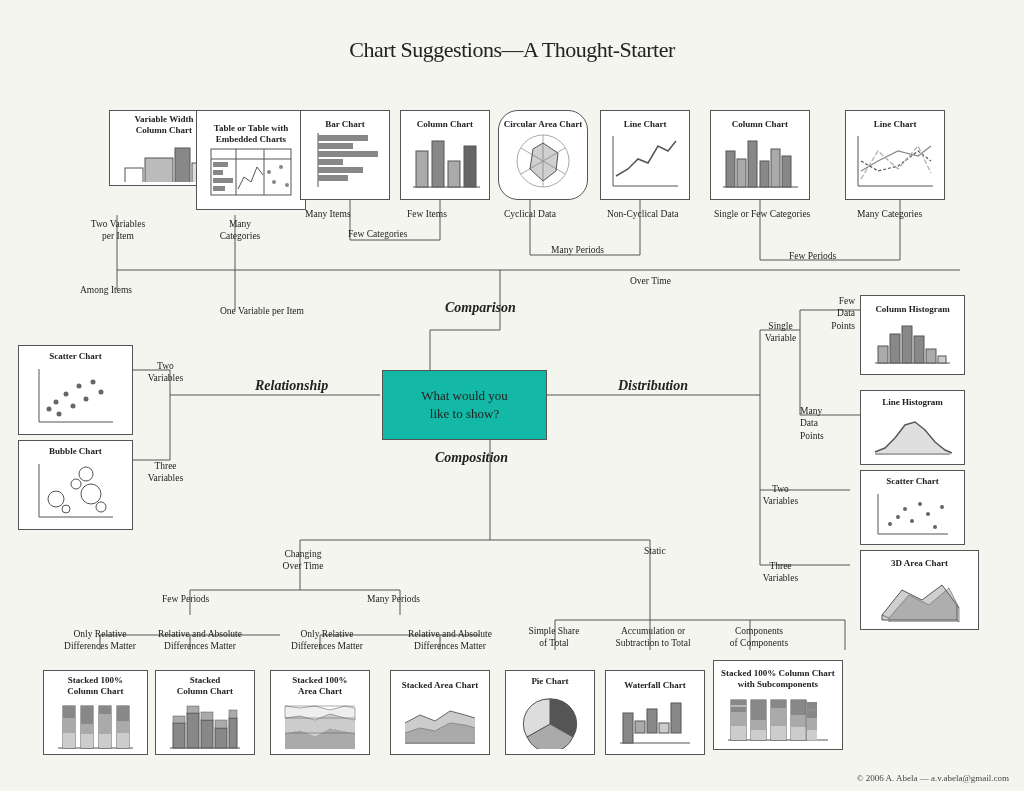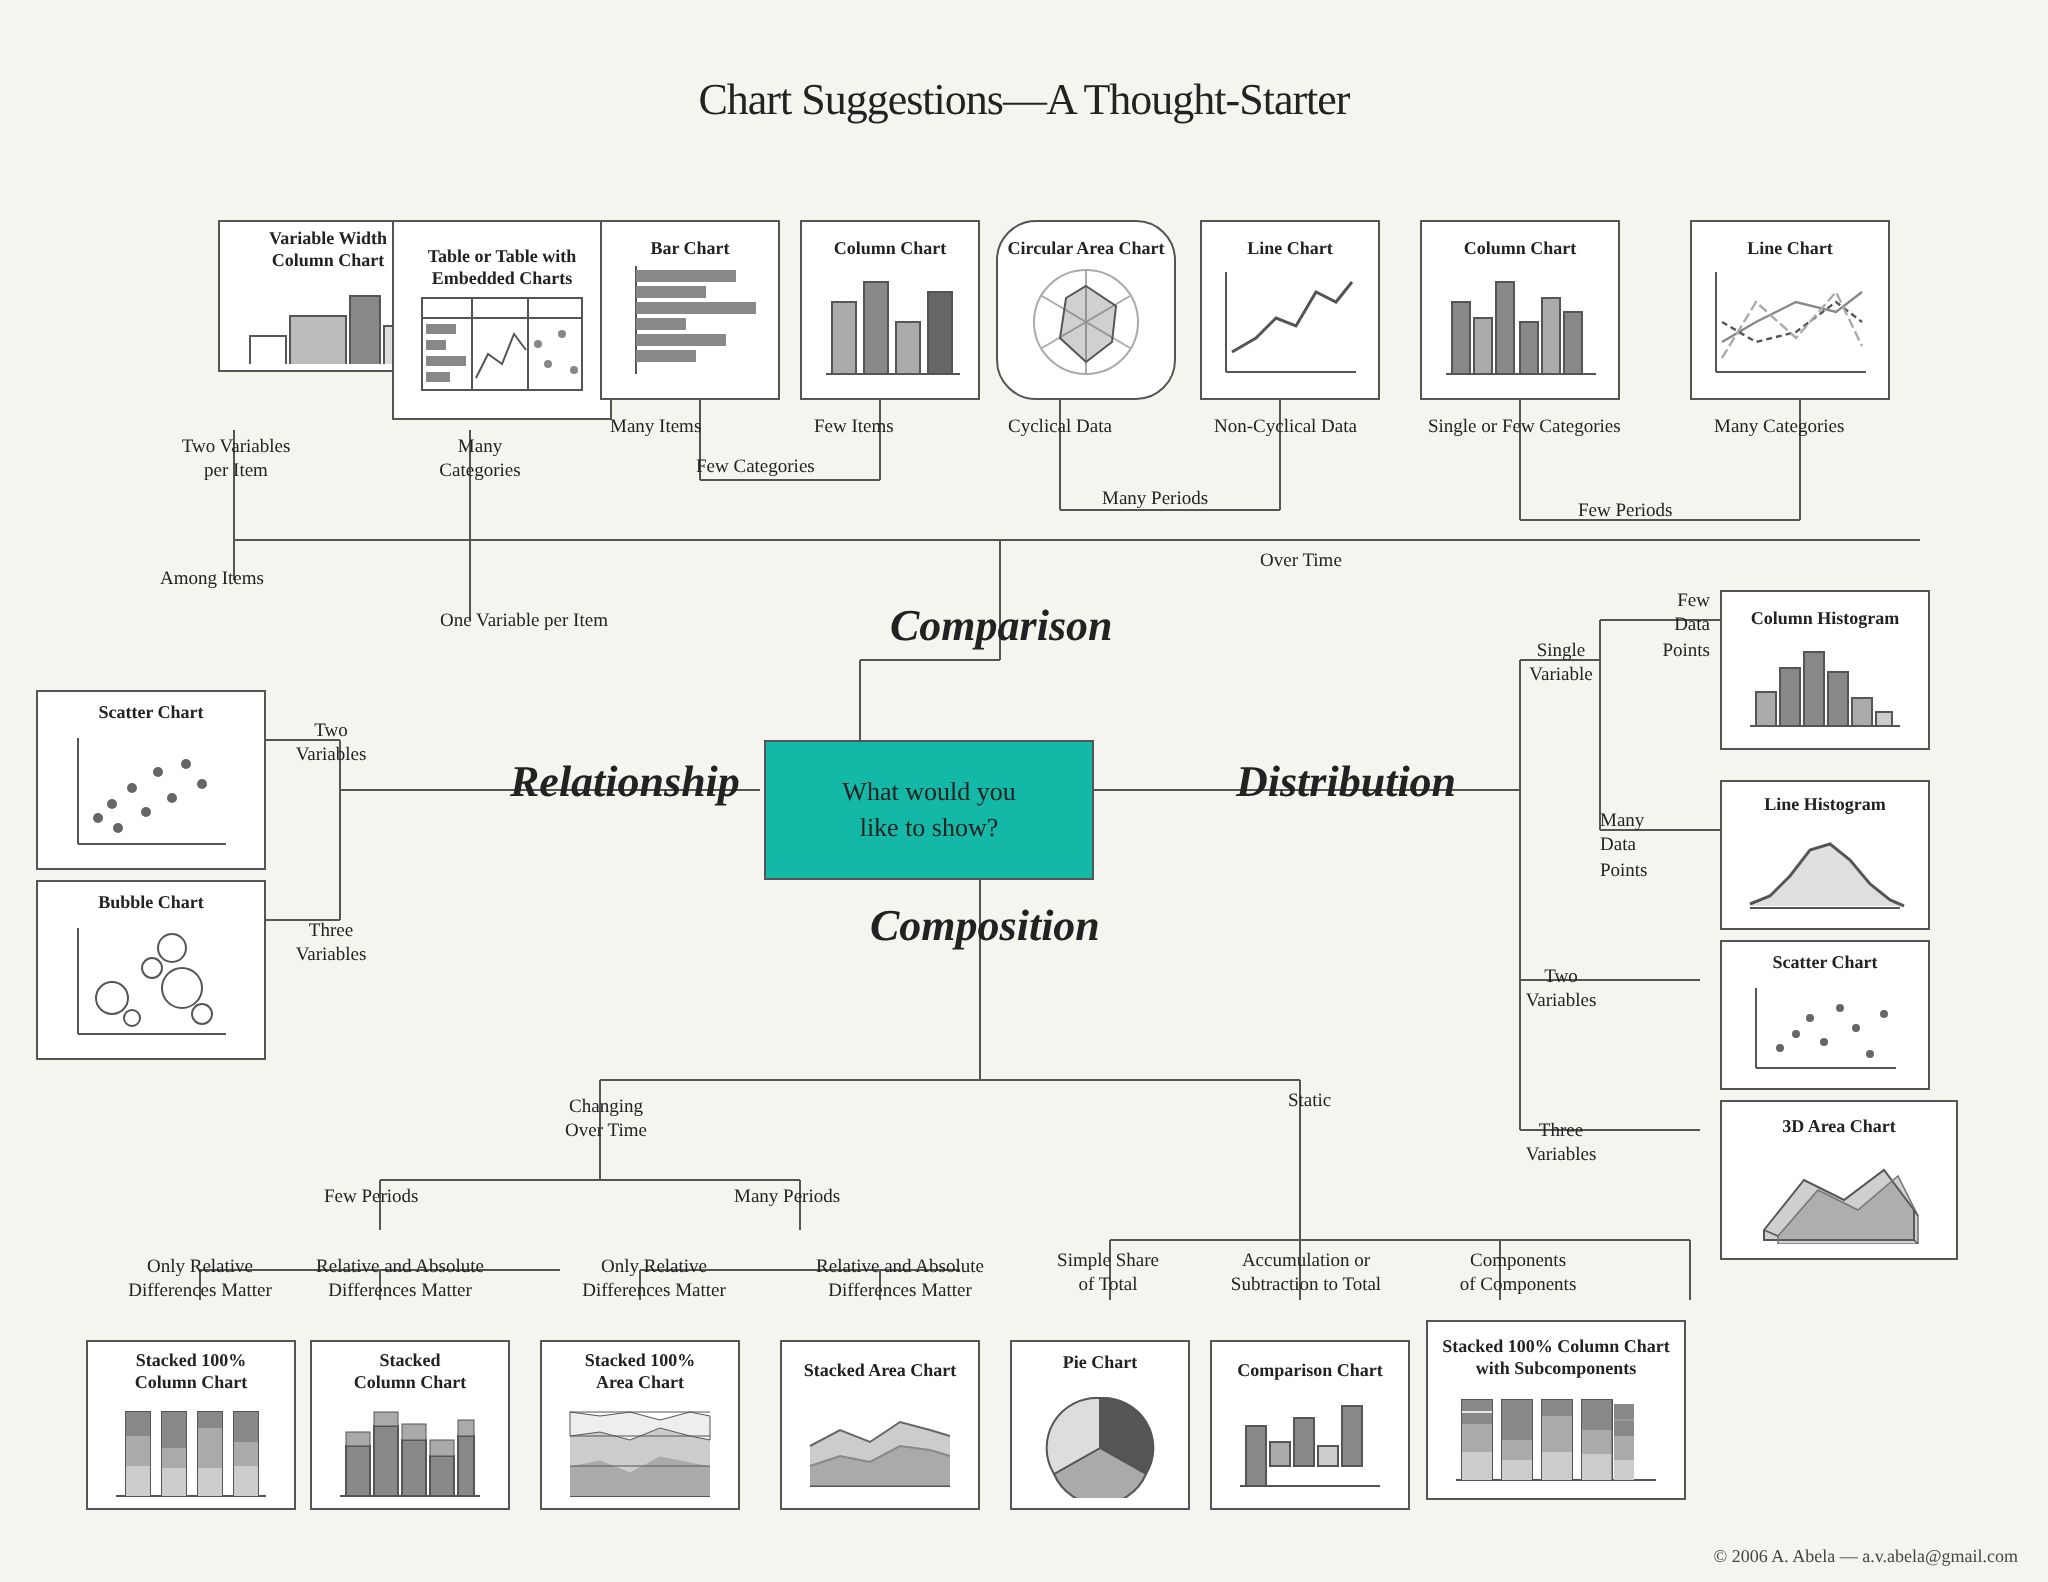--- a/index.html
+++ b/index.html
@@ -54,21 +54,21 @@
     
     .label {
       position: absolute;
       font-size: 9.5px;
       text-align: center;
       line-height: 1.3;
     }
     
     .section-label {
       position: absolute;
-      font-size: 22px;
+      font-size: 14px;
       font-style: italic;
       font-weight: bold;
       font-family: 'Georgia', serif;
     }
     
     .center-box {
       position: absolute;
       border: 1px solid #555;
       background: #14b8a6;
       display: flex;
@@ -484,21 +484,21 @@
     <svg width="70" height="60">
       <circle cx="35" cy="35" r="25" fill="#ddd" stroke="#555" stroke-width="1"></circle>
 
       <path d="M35,35 L35,10 A25,25 0 0,1 58,48 Z" fill="#555" stroke="#555" stroke-width="1"></path>
       <path d="M35,35 L58,48 A25,25 0 0,1 12,48 Z" fill="#aaa" stroke="#555" stroke-width="1"></path>
       <path d="M35,35 L12,48 A25,25 0 0,1 35,10 Z" fill="#ddd" stroke="#555" stroke-width="1"></path>
     </svg>
   </div>
 
   <div class="chart-box" style="left:605px; top:670px; width:100px; height:85px;">
-    <div class="box-title">Comparison Chart</div>
+    <div class="box-title">Waterfall Chart</div>
     <svg width="80" height="52">
       <line x1="5" y1="50" x2="75" y2="50" stroke="#555" stroke-width="1"></line>
       <rect x="8" y="20" width="10" height="30" fill="#888" stroke="#555" stroke-width="1"></rect>
       <rect x="20" y="28" width="10" height="12" fill="#aaa" stroke="#555" stroke-width="1"></rect>
       <rect x="32" y="16" width="10" height="24" fill="#888" stroke="#555" stroke-width="1"></rect>
       <rect x="44" y="30" width="10" height="10" fill="#ccc" stroke="#555" stroke-width="1"></rect>
       <rect x="56" y="10" width="10" height="30" fill="#888" stroke="#555" stroke-width="1"></rect>
     </svg>
   </div>
 

